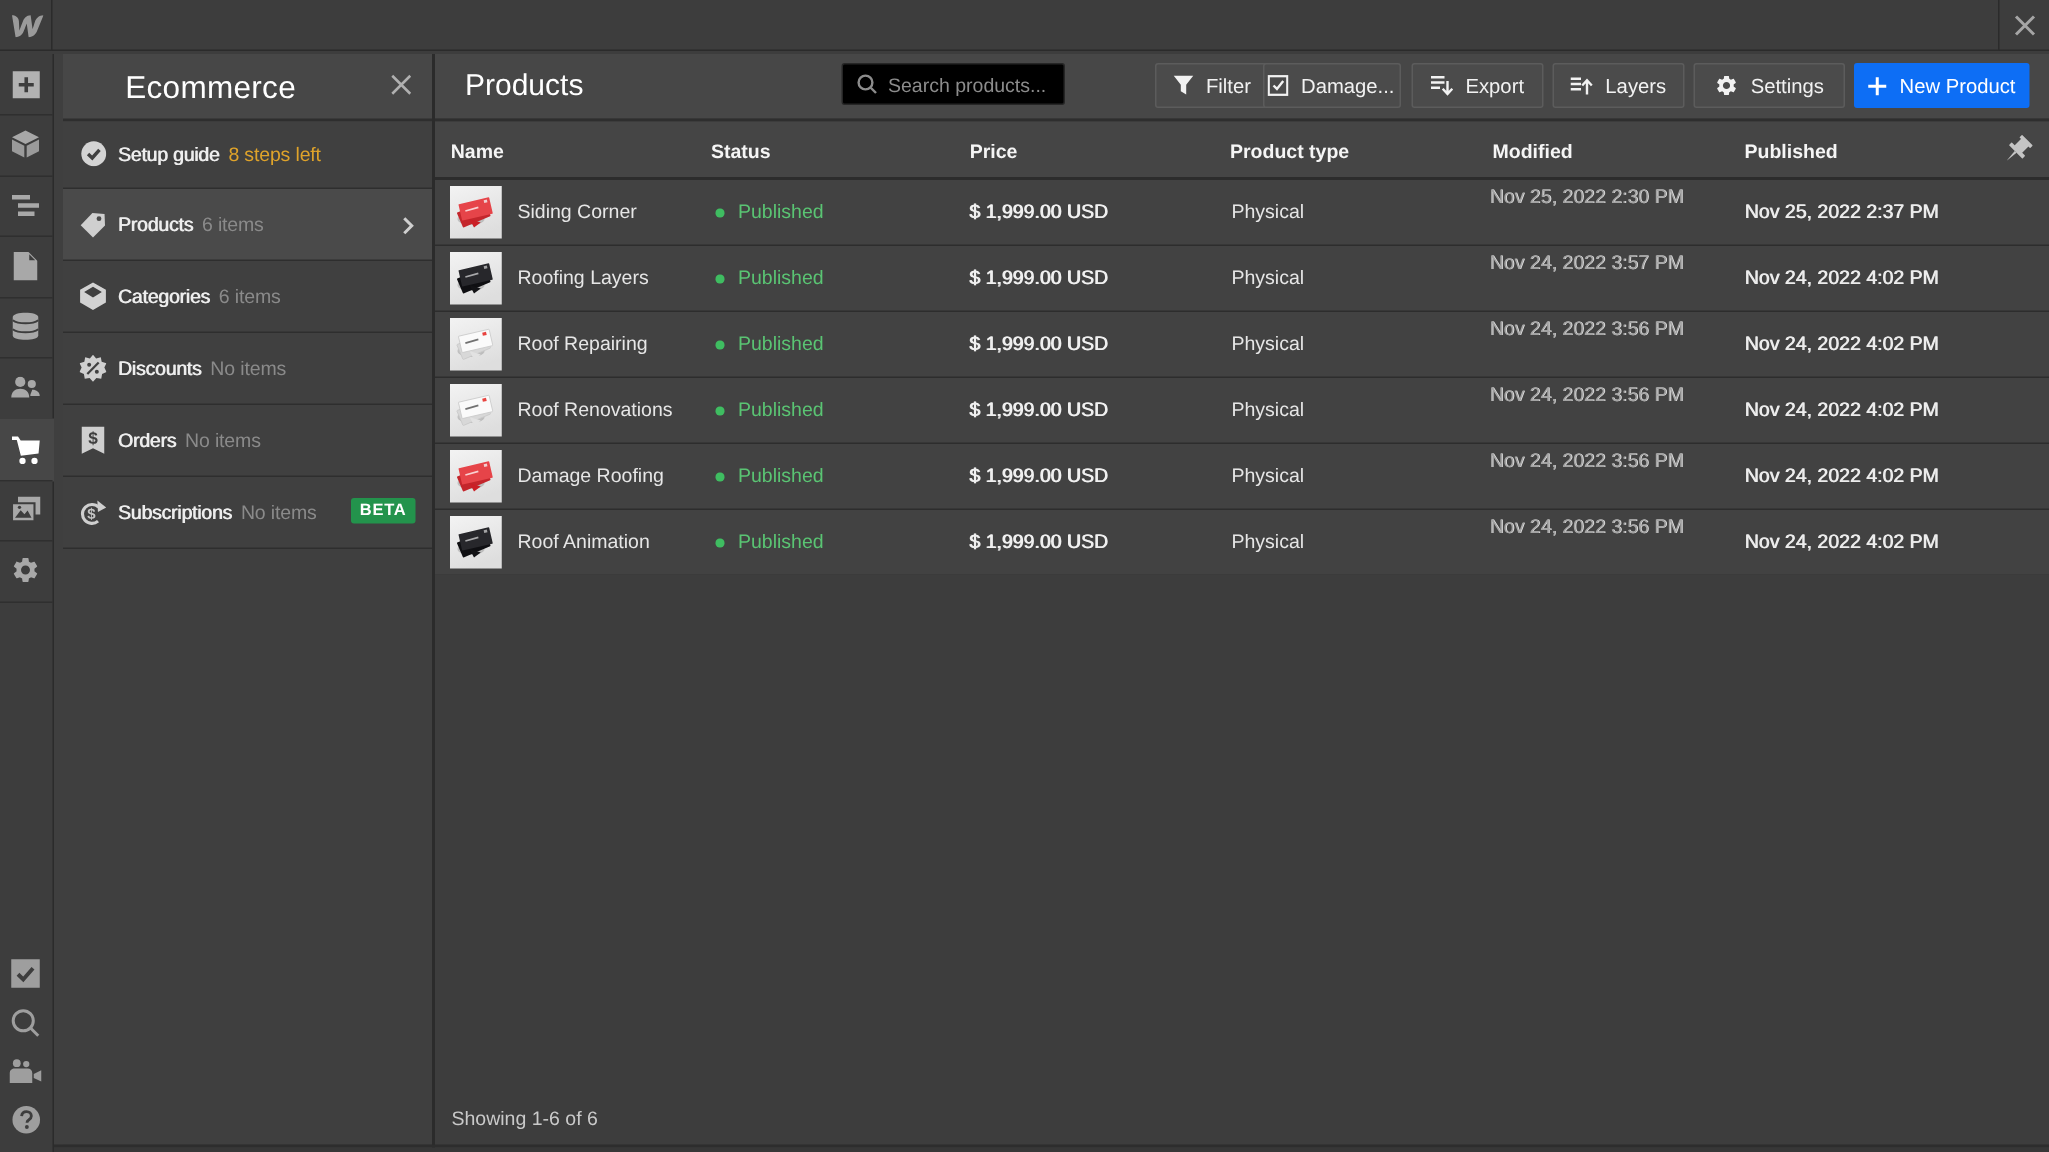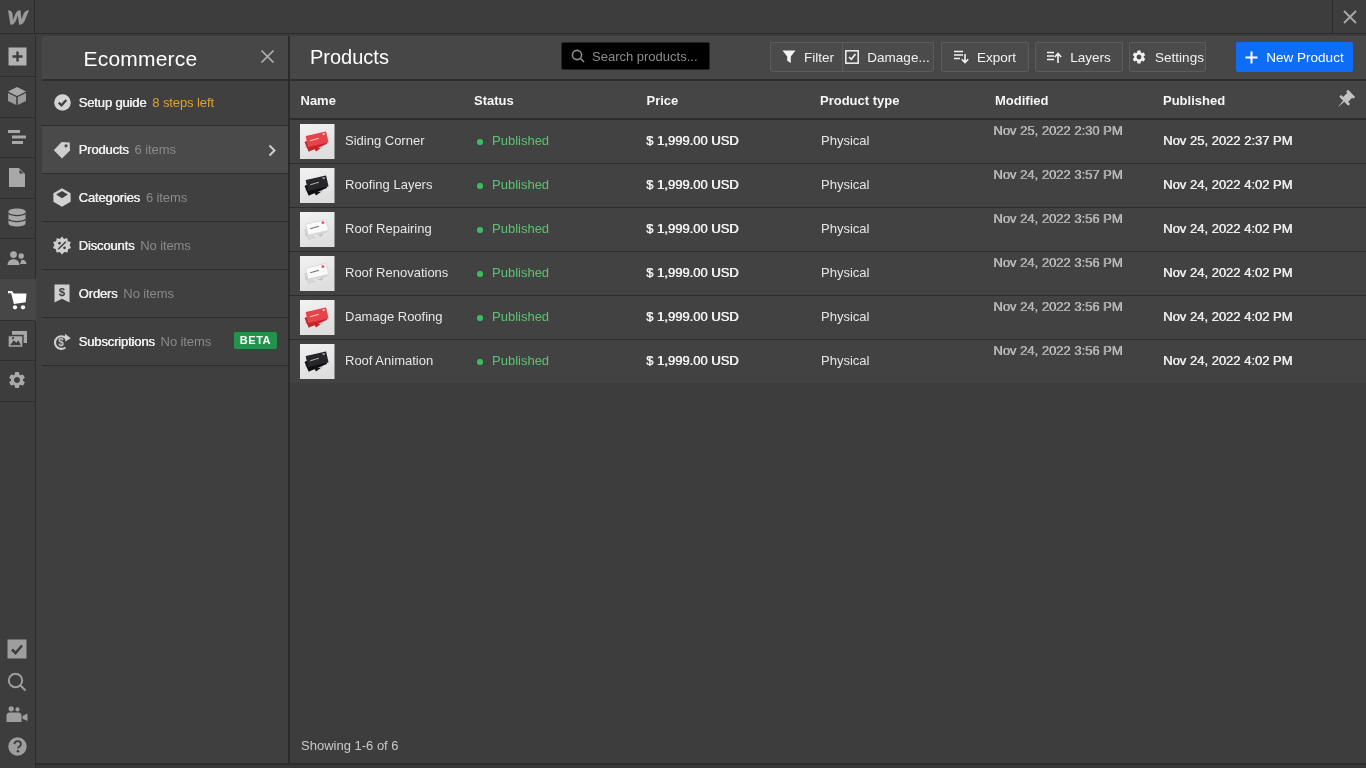--- a/index.html
+++ b/index.html
@@ -294,21 +294,21 @@
       </svg>
     <span>Export</span>
   </div>
   <div class="btn" style="left:745px; width:88px;">
     <svg width="15" height="15" viewBox="0 0 15 15">
         <path d="M0 2.5 H7 M0 6 H7 M0 9.5 H7" stroke="#f2f2f2" stroke-width="1.6"></path>
         <path d="M11 13 V4 M7.8 7 L11 3.5 L14.2 7" stroke="#f2f2f2" stroke-width="1.6" fill="none"></path>
       </svg>
     <span>Layers</span>
   </div>
-  <div class="btn" style="left:839px; width:77px;">
+  <div class="btn" style="left:839px; width:101px;">
     <svg width="16" height="16" viewBox="0 0 24 24">
         <path fill="#f2f2f2" d="M19.14 12.94c.04-.3.06-.61.06-.94 0-.32-.02-.64-.07-.94l2.03-1.58c.18-.14.23-.41.12-.61l-1.92-3.32c-.12-.22-.37-.29-.59-.22l-2.39.96c-.5-.38-1.03-.7-1.62-.94L14.4 2.81c-.04-.24-.24-.41-.48-.41h-3.84c-.24 0-.43.17-.47.41L9.25 5.35c-.59.24-1.13.57-1.62.94L5.24 5.33c-.22-.08-.47 0-.59.22L2.74 8.87c-.12.21-.08.47.12.61l2.03 1.58c-.05.3-.09.63-.09.94s.02.64.07.94l-2.03 1.58c-.18.14-.23.41-.12.61l1.92 3.32c.12.22.37.29.59.22l2.39-.96c.5.38 1.03.7 1.62.94l.36 2.54c.05.24.24.41.48.41h3.84c.24 0 .44-.17.47-.41l.36-2.54c.59-.24 1.13-.56 1.62-.94l2.39.96c.22.08.47 0 .59-.22l1.92-3.32c.12-.22.07-.47-.12-.61l-2.01-1.58zM12 15.6c-1.98 0-3.6-1.62-3.6-3.6s1.62-3.6 3.6-3.6 3.6 1.62 3.6 3.6-1.62 3.6-3.6 3.6z"></path>
       </svg>
     <span>Settings</span>
   </div>
   <div class="btn" id="btnNew" style="left:946px; width:117px;">
     <svg width="13" height="13" viewBox="0 0 13 13">
         <path d="M6.5 0.5 V12.5 M0.5 6.5 H12.5" stroke="#fff" stroke-width="2"></path>
       </svg>
     <span>New Product</span>

